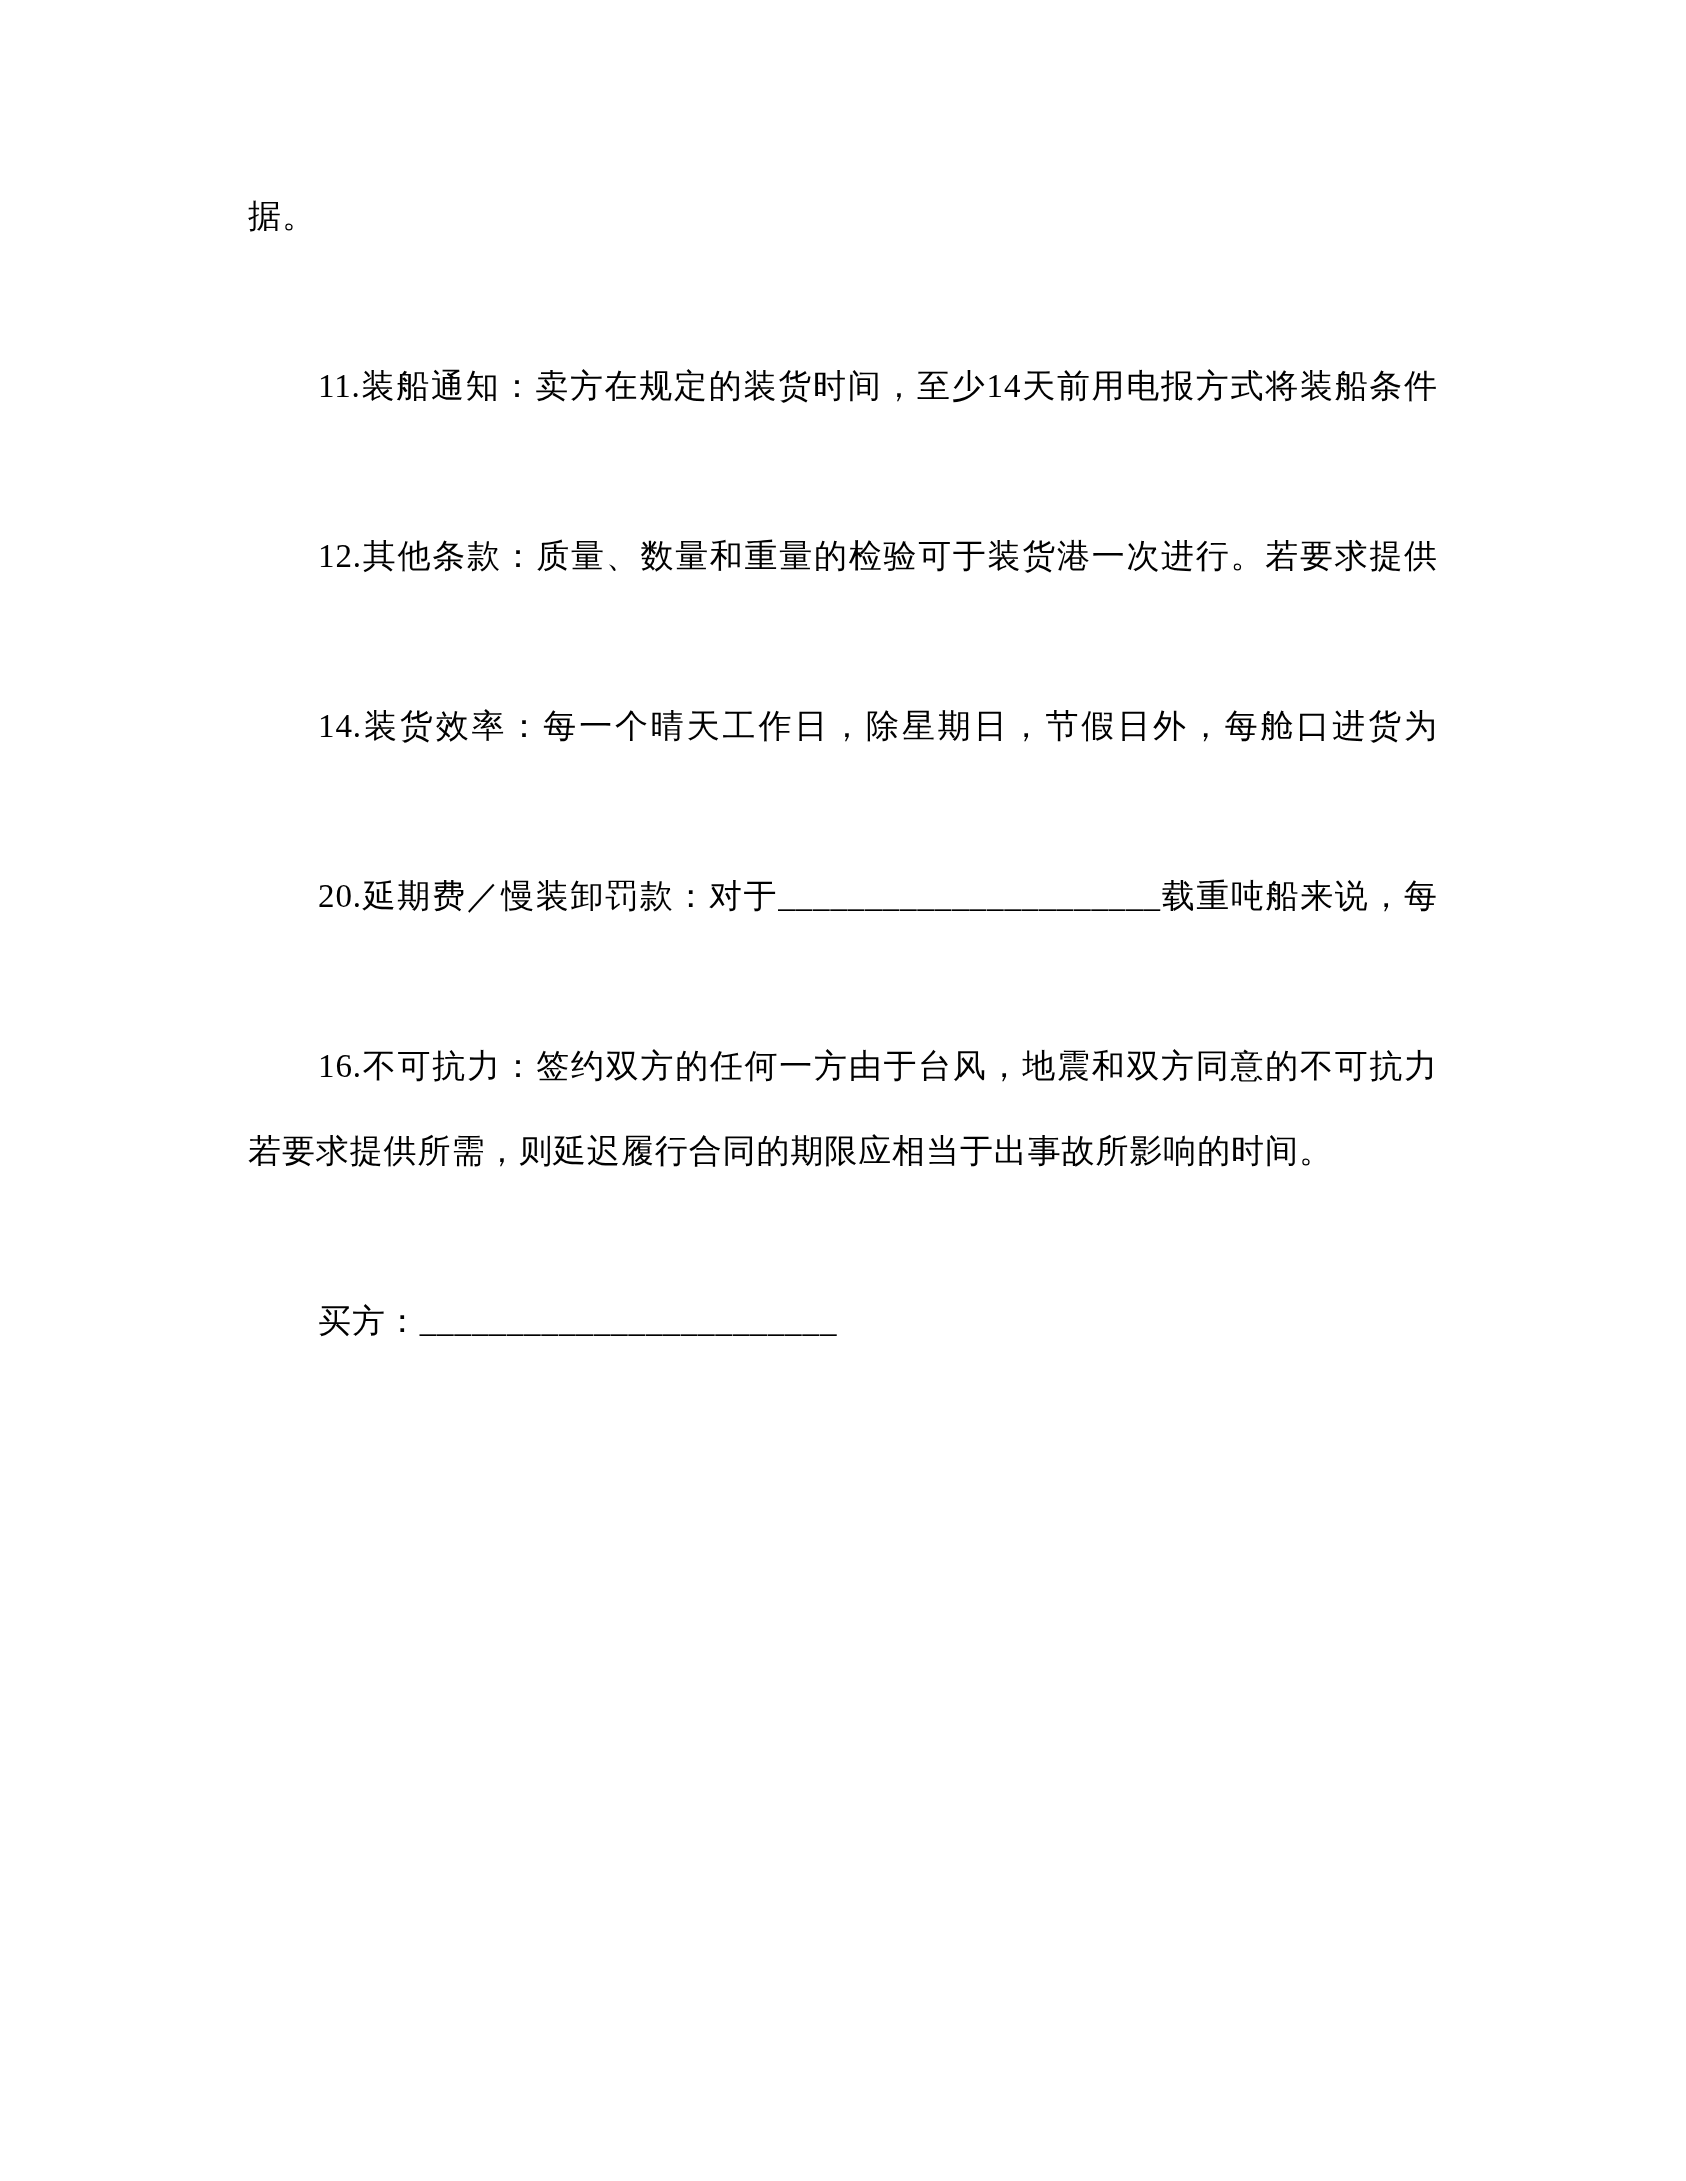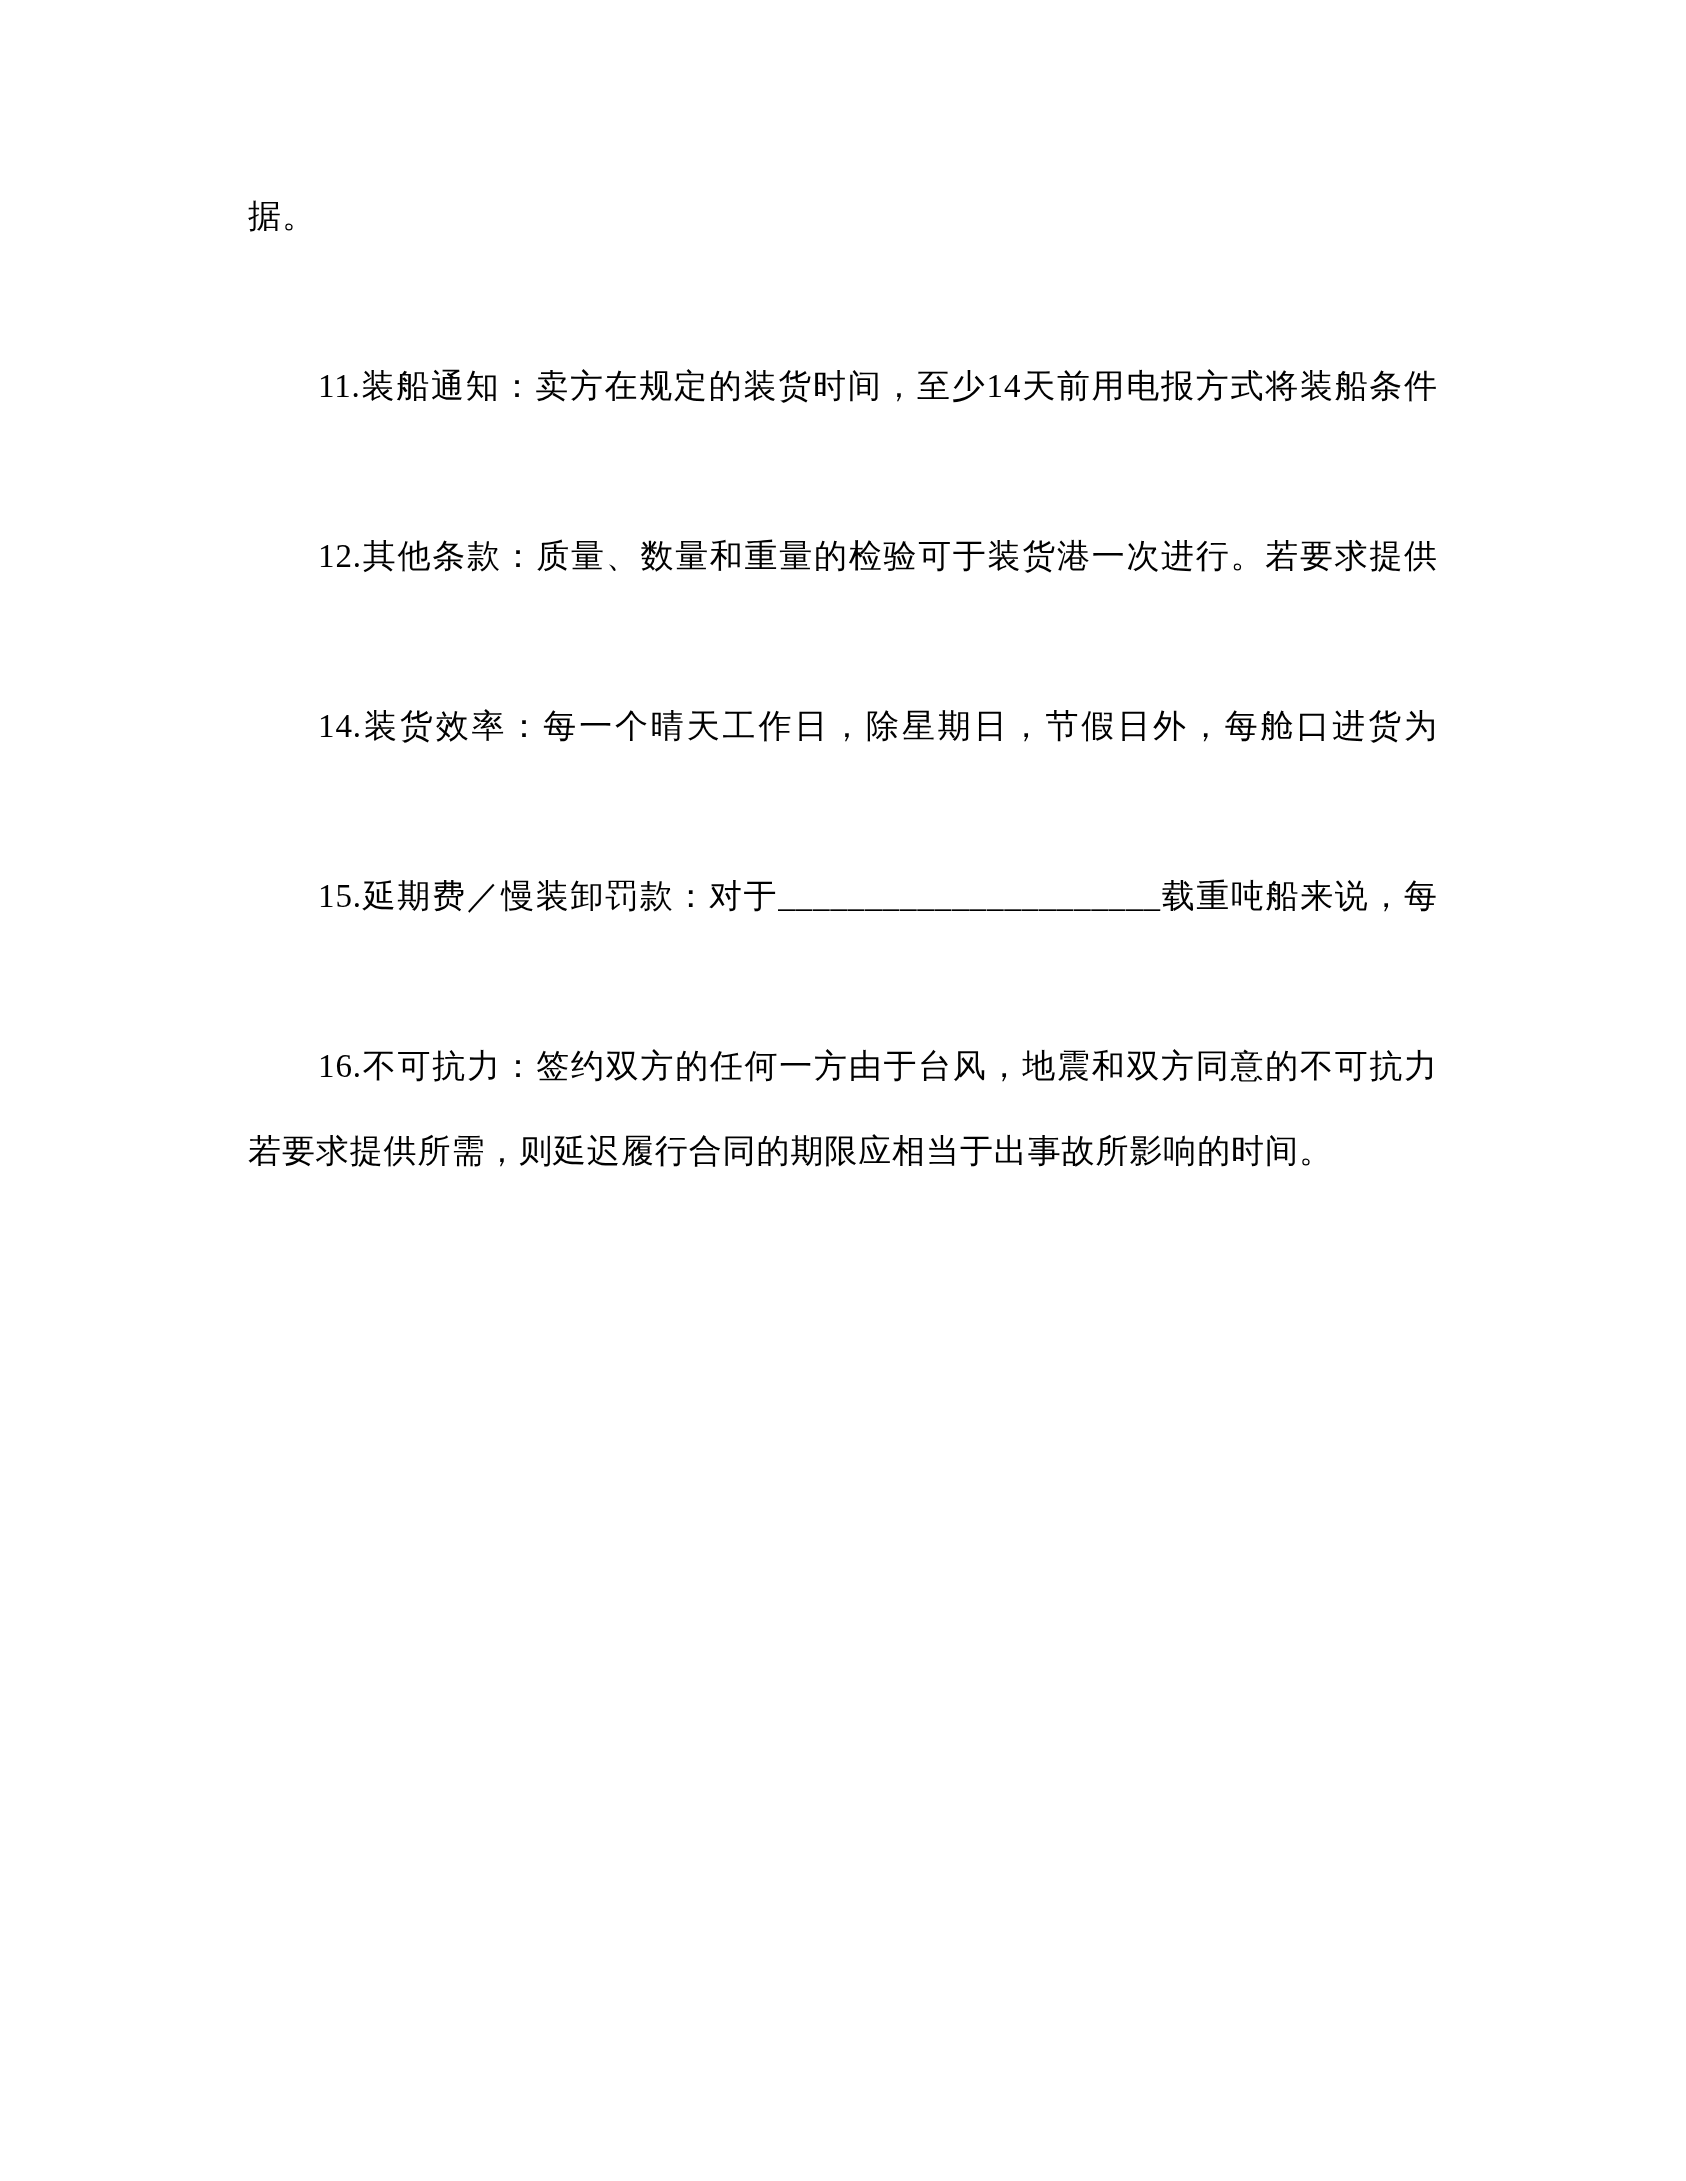--- a/index.html
+++ b/index.html
@@ -57,21 +57,24 @@
       <div class="para">
         <div class="line indent fill">11.装船通知：卖方在规定的装货时间，至少14天前用电报方式将装船条件告知</div>
       </div>
       <div class="para">
         <div class="line indent fill">12.其他条款：质量、数量和重量的检验可于装货港一次进行。若要求提供所需</div>
       </div>
       <div class="para">
         <div class="line indent fill">14.装货效率：每一个晴天工作日，除星期日，节假日外，每舱口进货为_____</div>
       </div>
       <div class="para">
-        <div class="line indent fill">15.延期费／慢装卸罚款：对于______________________载重吨船来说，每</div>
+        <div class="line indent fill">20.延期费／慢装卸罚款：对于______________________载重吨船来说，每</div>
       </div>
       <div class="para">
         <div class="line indent fill">16.不可抗力：签约双方的任何一方由于台风，地震和双方同意的不可抗力事故</div>
         <div class="line">若要求提供所需，则延迟履行合同的期限应相当于出事故所影响的时间。</div>
+      </div>
+      <div class="para">
+        <div class="line indent">买方：________________________</div>
       </div>
     </div>
 </div>
 
 
 </body></html>

